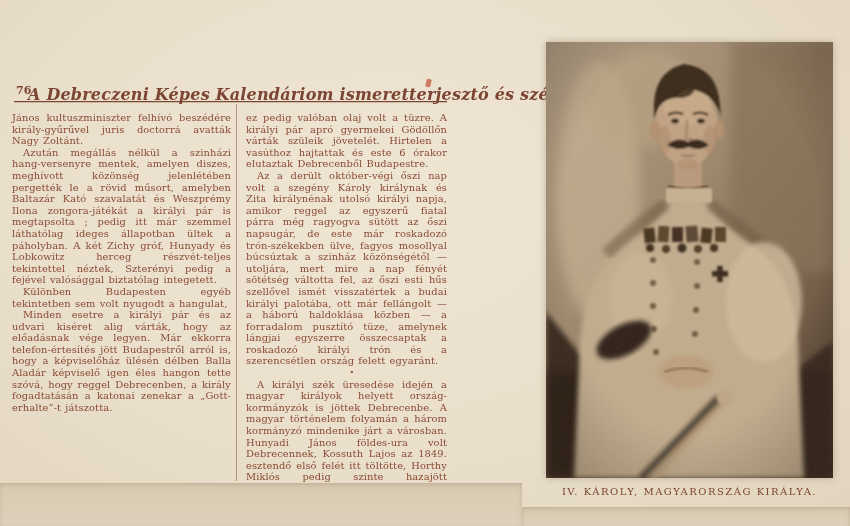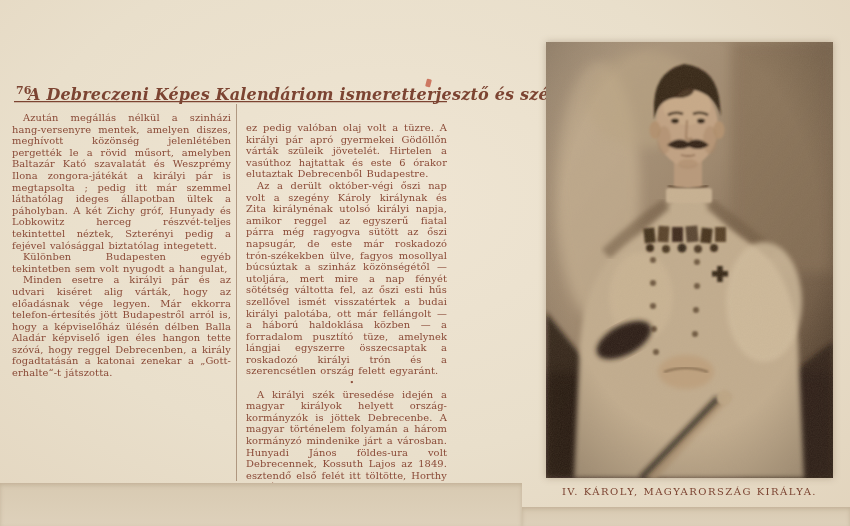--- a/index.html
+++ b/index.html
@@ -42,21 +42,21 @@
     position:absolute; left:236px; top:104px; width:1px; height:377px;
     background:rgba(128,92,68,.55);
   }
   .col {
     position:absolute; top:112px;
     font-size:9.9px; line-height:11.6px;
     text-align:justify; color:#8a4a37;
     word-spacing:1px; letter-spacing:.1px;
   }
   .col.left  { left:12px;  width:219px; }
-  .col.right { left:246px; width:201px;margin-top:10px; }
+  .col.right { left:246px; width:201px; }
   .col p { margin:0; text-indent:11px; }
   .col p.flush { text-indent:0; }
   .sep {
     margin:0; text-indent:0; text-align:center;
     font-size:8px; line-height:11.6px; color:#8a4a37;
   }
   .photo {
     position:absolute; left:546px; top:42px; width:287px; height:436px;
     box-shadow:0 0 7px rgba(110,85,60,.35);
   }
@@ -73,20 +73,21 @@
 <div class="page">
 
   <div class="pagenum">76</div>
   <div class="header-title">A Debreczeni Képes Kalendáriom ismeretterjesztő és szépirodalmi része.</div>
   <div class="header-rule"></div>
   <div class="redmark"></div>
 
   <div class="divider"></div>
 
   <div class="col left">
+    <p class="flush">János kultuszminiszter felhívó beszédére király-gyűrűvel juris doctorrá avatták Nagy Zoltánt.</p>
     <p>Azután megállás nélkül a szinházi hang-versenyre mentek, amelyen diszes, meghívott közönség jelenlétében pergették le a rövid műsort, amelyben Baltazár Kató szavalatát és Weszprémy Ilona zongora-játékát a királyi pár is megtapsolta ; pedig itt már szemmel láthatólag ideges állapotban ültek a páholyban. A két Zichy gróf, Hunyady és Lobkowitz herceg részvét-teljes tekintettel néztek, Szterényi pedig a fejével valósággal biztatólag integetett.</p>
     <p>Különben Budapesten egyéb tekintetben sem volt nyugodt a hangulat,</p>
     <p>Minden esetre a királyi pár és az udvari kiséret alig várták, hogy az előadásnak vége legyen. Már ekkorra telefon-értesítés jött Budapestről arról is, hogy a képviselőház ülésén délben Balla Aladár képviselő igen éles hangon tette szóvá, hogy reggel Debrecenben, a király fogadtatásán a katonai zenekar a „Gott-erhalte“-t játszotta.</p>
   </div>
 
   <div class="col right">
     <p class="flush">ez pedig valóban olaj volt a tüzre. A királyi pár apró gyermekei Gödöllőn várták szüleik jövetelét. Hirtelen a vasúthoz hajtattak és este 6 órakor elutaztak Debrecenből Budapestre.</p>
     <p>Az a derült október-végi őszi nap volt a szegény Károly királynak és Zita királynénak utolsó királyi napja, amikor reggel az egyszerű fiatal párra még ragyogva sütött az őszi napsugár, de este már roskadozó trón-székekben ülve, fagyos mosollyal búcsúztak a szinház közönségétől — utoljára, mert mire a nap fényét sötétség váltotta fel, az őszi esti hűs szellővel ismét visszatértek a budai királyi palotába, ott már fellángolt — a háború haldoklása közben — a forradalom pusztító tüze, amelynek lángjai egyszerre összecsaptak a roskadozó királyi trón és a szerencsétlen ország felett egyaránt.</p>
     <p class="sep">•</p>
     <p>A királyi szék üresedése idején a magyar királyok helyett ország-kormányzók is jöttek Debrecenbe. A magyar történelem folyamán a három kormányzó mindenike járt a városban. Hunyadi János földes-ura volt Debrecennek, Kossuth Lajos az 1849. esztendő első felét itt töltötte, Horthy Miklós pedig szinte hazajött Debrecenbe.</p>

